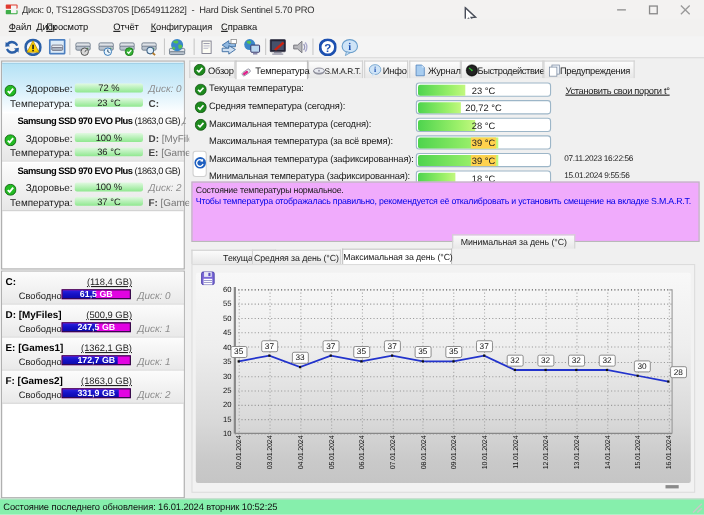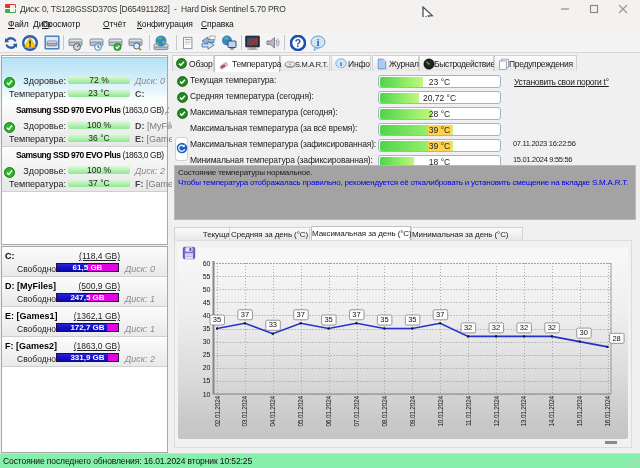--- a/index.html
+++ b/index.html
@@ -43,21 +43,21 @@
 .tab { position:absolute; top:0; height:16px; border:1px solid #d2d2d2; border-bottom:none; background:linear-gradient(#fdfdfd,#e7e7e7); font-size:8.5px; letter-spacing:-0.2px; white-space:nowrap;text-decoration:underline; }
 .tab.on { background:#fff; height:17px; border-color:#c0c0c0; z-index:2; }
 .tab .tx { position:absolute; top:3px; }
 
 .trow { position:absolute; left:0; font-size:8.5px; letter-spacing:-0.15px; white-space:nowrap; }
 .tbar { position:absolute; left:206px; width:123px; height:13px; background:#fff; border:1px solid #9db6c8; border-radius:3px; }
 .tbar .fill { position:absolute; left:1px; top:1px; height:10px; background:linear-gradient(90deg,#4ed44e,#9cf06a 70%,#c2f87e); border-radius:2px 0 0 2px; }
 .tbar .val { position:absolute; left:0; top:0; width:100%; text-align:center; font-size:8.5px; line-height:12px; color:#222; }
 .tbar .val em { font-style:normal; background:#ffd24d; padding:0 1px; }
 .tdate { position:absolute; left:341px; font-size:7.5px; letter-spacing:-0.3px; color:#222; }
-#descbox { position:absolute; left:2px; top:110px; width:462px; height:55px; background:#a3a3a3; border:1px solid #b9b9b9; font-size:8px; letter-spacing:-0.2px; padding:2px 3px; line-height:9.5px; white-space:nowrap; overflow:hidden; }
+#descbox { position:absolute; left:2px; top:110px; width:462px; height:55px; background:#f0abfc; border:1px solid #b9b9b9; font-size:8px; letter-spacing:-0.2px; padding:2px 3px; line-height:9.5px; white-space:nowrap; overflow:hidden; }
 #descbox .blue { color:#0000e8; }
 
 .ctab { position:absolute; height:14px; border:1px solid #d2d2d2; border-bottom:none; background:linear-gradient(#fbfbfb,#e7e7e7); font-size:8px; letter-spacing:-0.1px; white-space:nowrap; }
 .ctab.on { background:#fff; border-color:#c0c0c0; }
 
 #chartouter { position:absolute; left:2px; top:185px; width:458px; height:208px; background:#f2f2f2; border:1px solid #dcdcdc;text-align:right; }
 #chartbox { position:absolute; left:3px; top:7px; width:450px; height:191px; background:linear-gradient(#f8f8f8,#eeeeee 35%,#d9d9d9 70%,#c9c9c9 90%,#c5c5c5); border-radius:2px; }
 
 #statusbar { left:0; top:453px; width:640px; height:15px; background:#86efac; border-top:1px solid #d8d8d8; }
 #statusbar span { position:absolute; left:3px; top:2px; font-size:8.5px; letter-spacing:-0.1px; color:#111; }
@@ -390,21 +390,21 @@
         <path d="M11.5 3 L11.5 6.5 L8 6.5 Z" fill="#fff"></path>
       </svg>
       <div class="abs" style="left:342px;top:22px;font-size:8.5px;letter-spacing:-0.3px;color:#222;text-decoration:underline;white-space:nowrap">Установить свои пороги t°</div>
     </div>
   <div id="descbox">Состояние температуры нормальное.<br><span class="blue">Чтобы температура отображалась правильно, рекомендуется её откалибровать и установить смещение на вкладке S.M.A.R.T.</span></div>
 
   <div id="charttabs">
       <div class="ctab" style="left:2px;top:172px;width:77px;height:13px;text-align:right;line-height:13px">Текущая (°C)</div>
       <div class="ctab" style="left:57px;top:172px;width:81px;height:13px;text-align:center;line-height:13px">Средняя за день (°C)</div>
       <div class="ctab on" style="left:139px;top:171px;width:100px;height:14px;text-align:center;line-height:13px">Максимальная за день (°C)</div>
-      <div class="ctab" style="left:239px;top:172px;width:112px;height:13px;line-height:13px">Минимальная за день (°C)</div>
+      <div class="ctab" style="left:239px;top:158px;width:112px;height:13px;text-align:center;line-height:13px">Минимальная за день (°C)</div>
     </div>
 
   <div id="chartouter">
     <div id="chartbox"></div>
     <svg class="abs" id="chartsvg" style="left:0;top:0" width="458" height="208" viewBox="0 0 458 208">
         <line x1="38.5" y1="153.5" x2="436" y2="153.5" stroke="#999" stroke-width="1" stroke-dasharray="1,2"></line>
         <line x1="38.5" y1="140.5" x2="436" y2="140.5" stroke="#999" stroke-width="1" stroke-dasharray="1,2"></line>
         <line x1="38.5" y1="127.5" x2="436" y2="127.5" stroke="#999" stroke-width="1" stroke-dasharray="1,2"></line>
         <line x1="38.5" y1="114.5" x2="436" y2="114.5" stroke="#999" stroke-width="1" stroke-dasharray="1,2"></line>
         <line x1="38.5" y1="101.5" x2="436" y2="101.5" stroke="#999" stroke-width="1" stroke-dasharray="1,2"></line>

